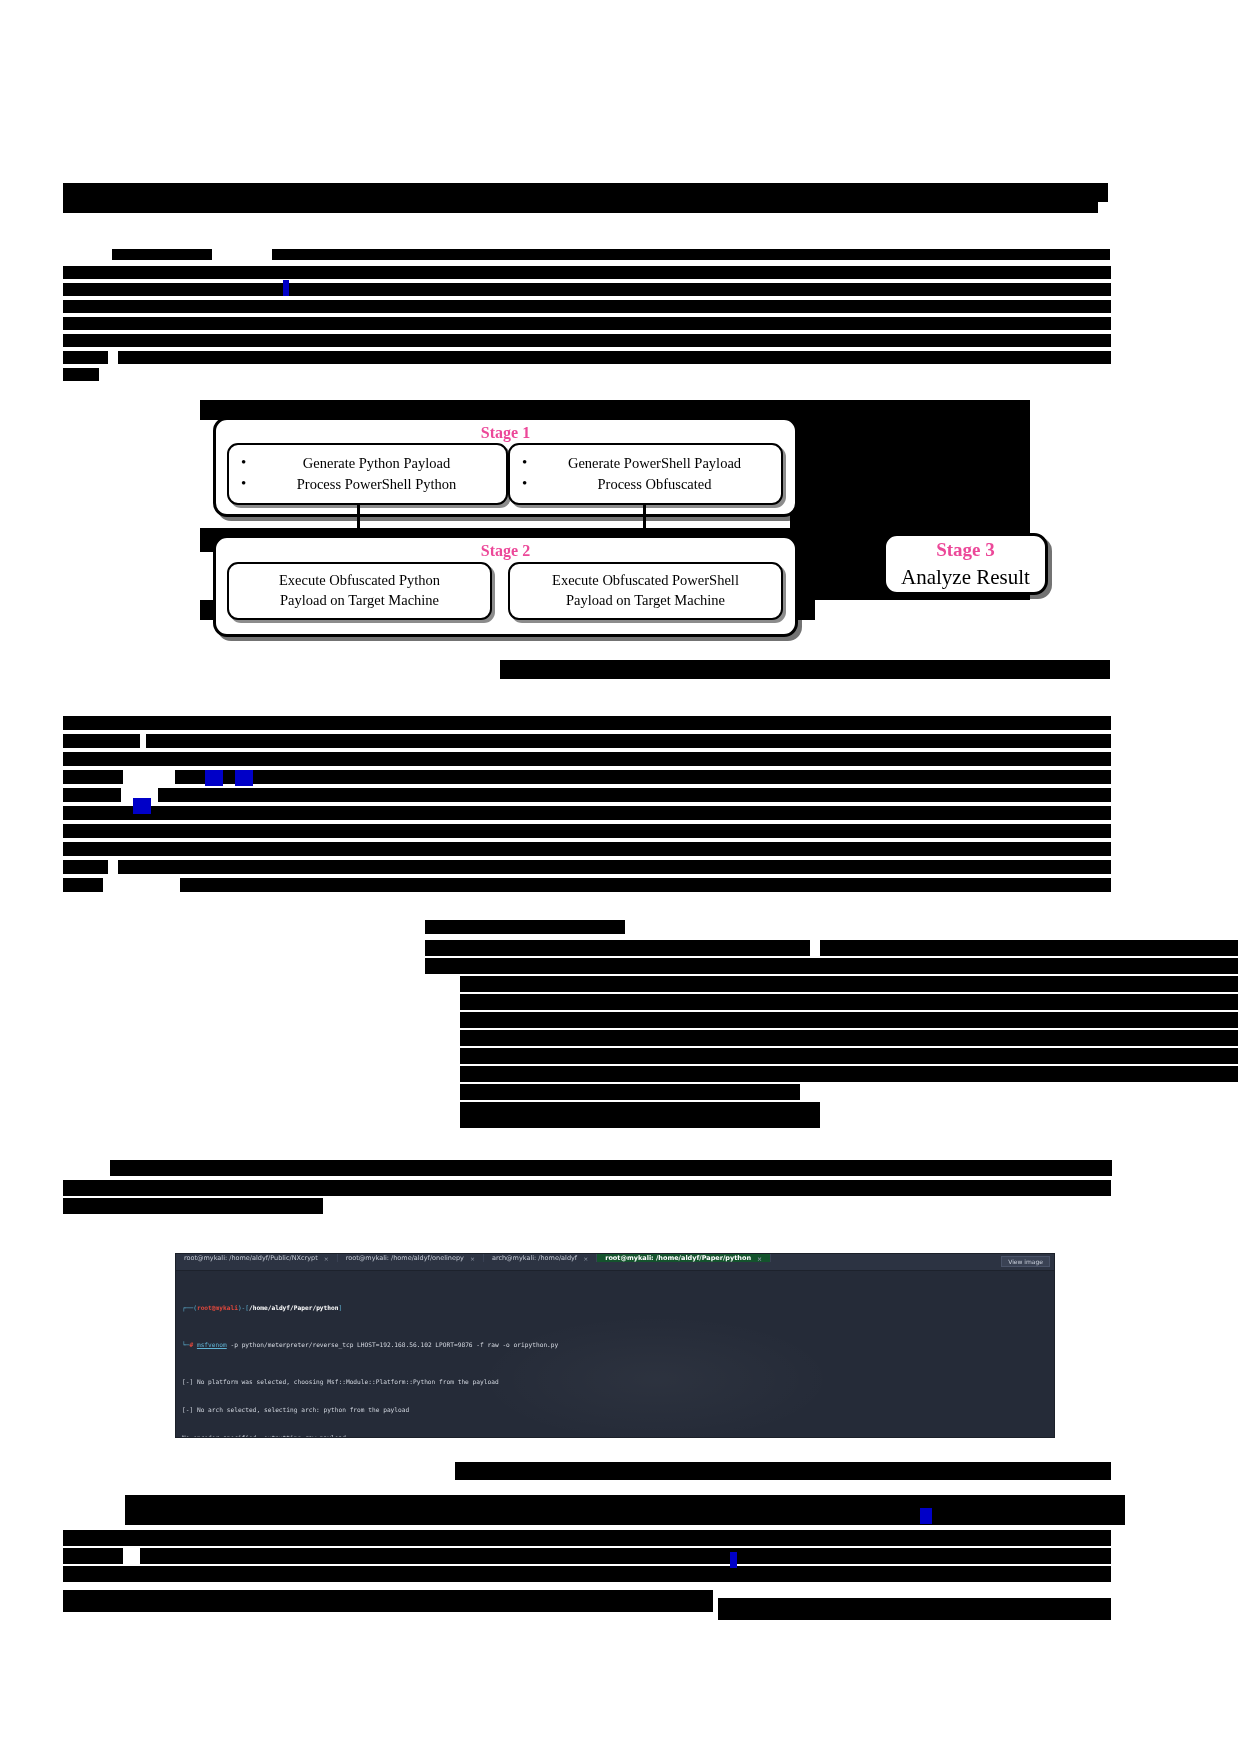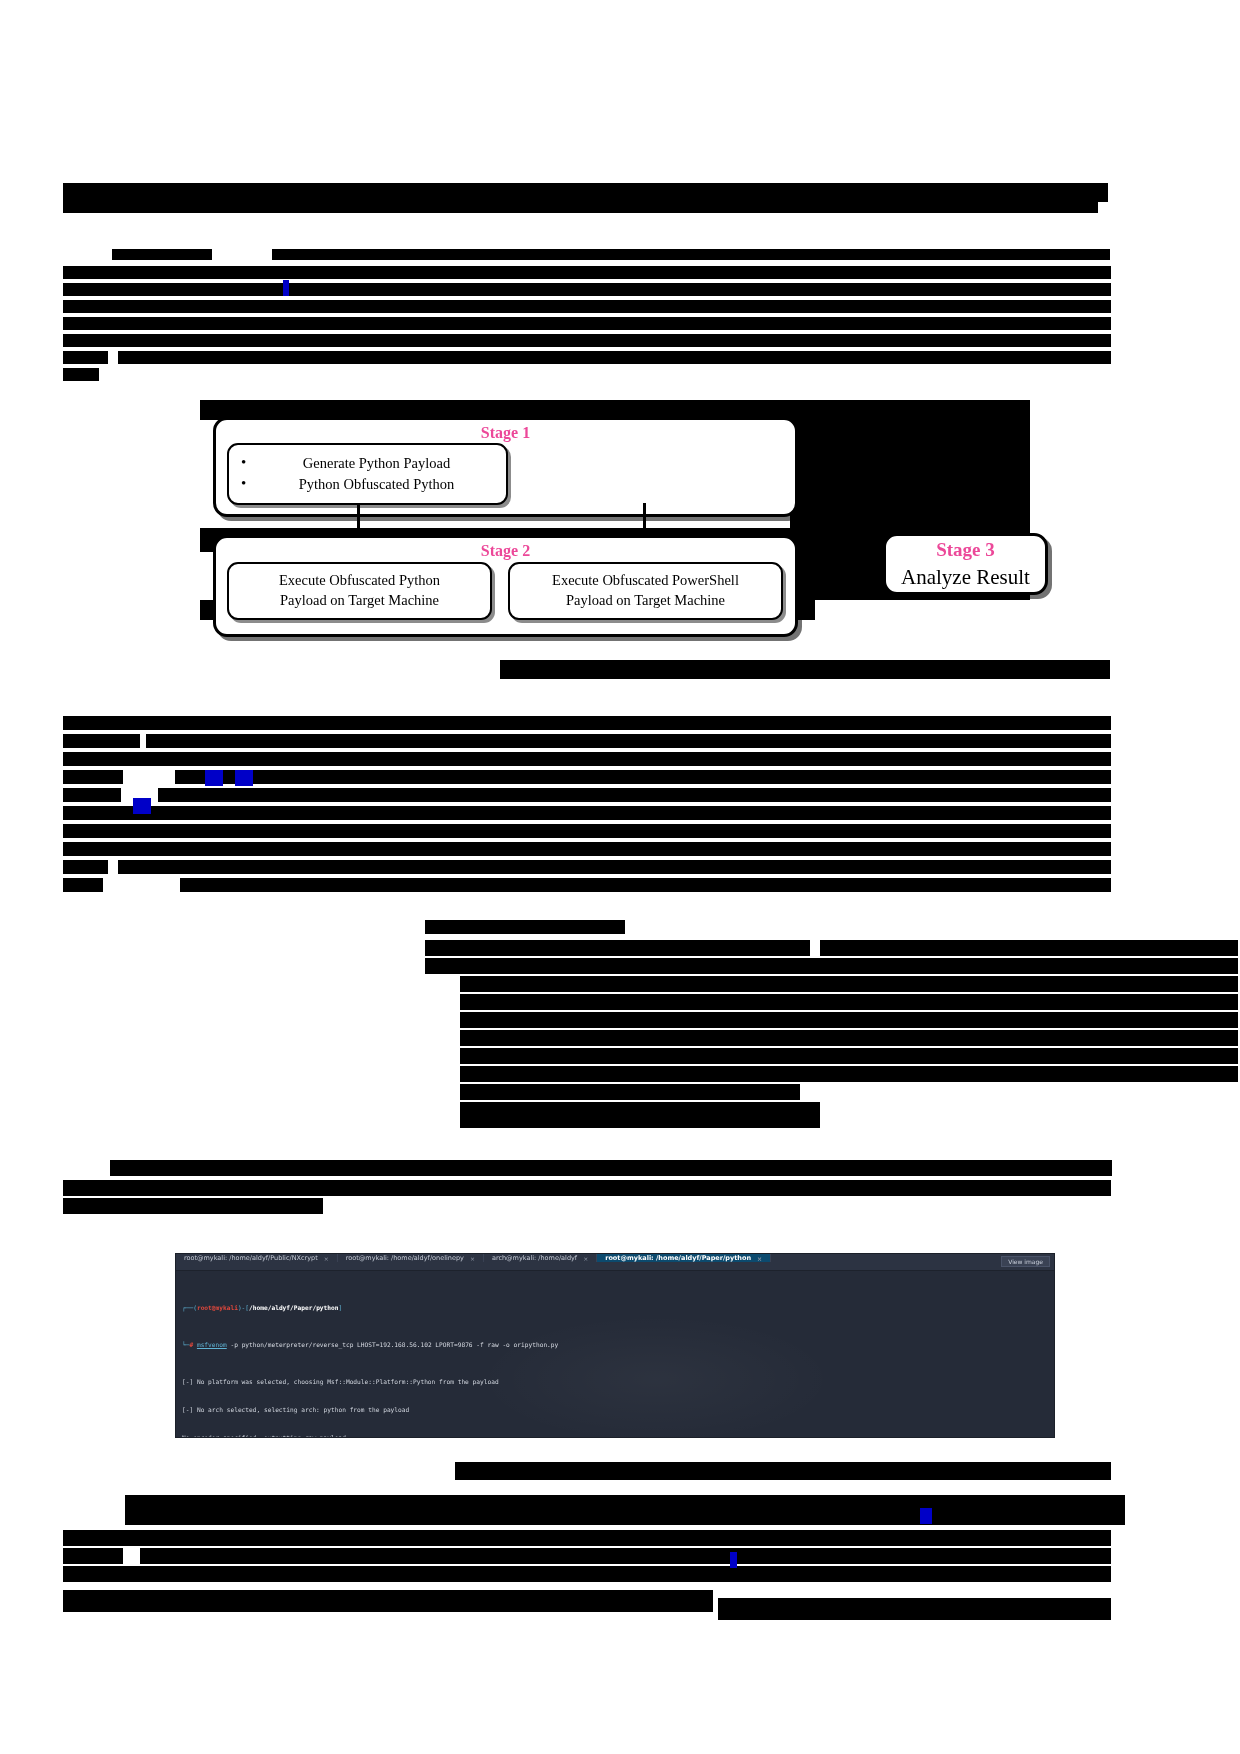--- a/index.html
+++ b/index.html
@@ -134,21 +134,21 @@
     align-items: center;
     gap: 6px;
     padding: 0 8px;
     font-size: 6.5px;
     color: #c5cbd6;
     border-right: 1px solid #394153;
     white-space: nowrap;
     font-family: "DejaVu Sans", sans-serif;
   }
   .term-tab.active {
-    background: #0c4a6e;
+    background: #14532d;
     color: #ffffff;
     font-weight: bold;
   }
   .tab-close { font-size: 6px; color: #8e96a5; }
   .view-image-btn {
     position: absolute;
     right: 4px; top: 2px;
     font-size: 6px;
     color: #c9cfdb;
     background: #3a4254;
@@ -255,24 +255,30 @@
 
 <div id="flow-diagram">
 
   <div class="stage-box" style="left:8px; top:2px; width:585px; height:100px;">
     <div class="stage-title">Stage 1</div>
   </div>
 
   <div class="inner-box" style="left:22px; top:28px; width:281px; height:62px;">
     <ul class="bullets">
       <li>Generate Python Payload</li>
-      <li>Python Obfuscated Python</li>
+      <li>Process PowerShell Python</li>
     </ul>
   </div>
 
+  <div class="inner-box" style="left:303px; top:28px; width:275px; height:62px;">
+    <ul class="bullets">
+      <li>Generate PowerShell Payload</li>
+      <li>Process Obfuscated</li>
+    </ul>
+  </div>
 
   <div class="arrow-line" style="left:152px; top:88px; height:42px;"></div>
   <div class="arrow-head" style="left:144px; top:128px;"></div>
 
   <div class="arrow-line" style="left:438px; top:88px; height:42px;"></div>
   <div class="arrow-head" style="left:430px; top:128px;"></div>
 
   <div class="stage-box" style="left:8px; top:120px; width:585px; height:102px;">
     <div class="stage-title">Stage 2</div>
   </div>

